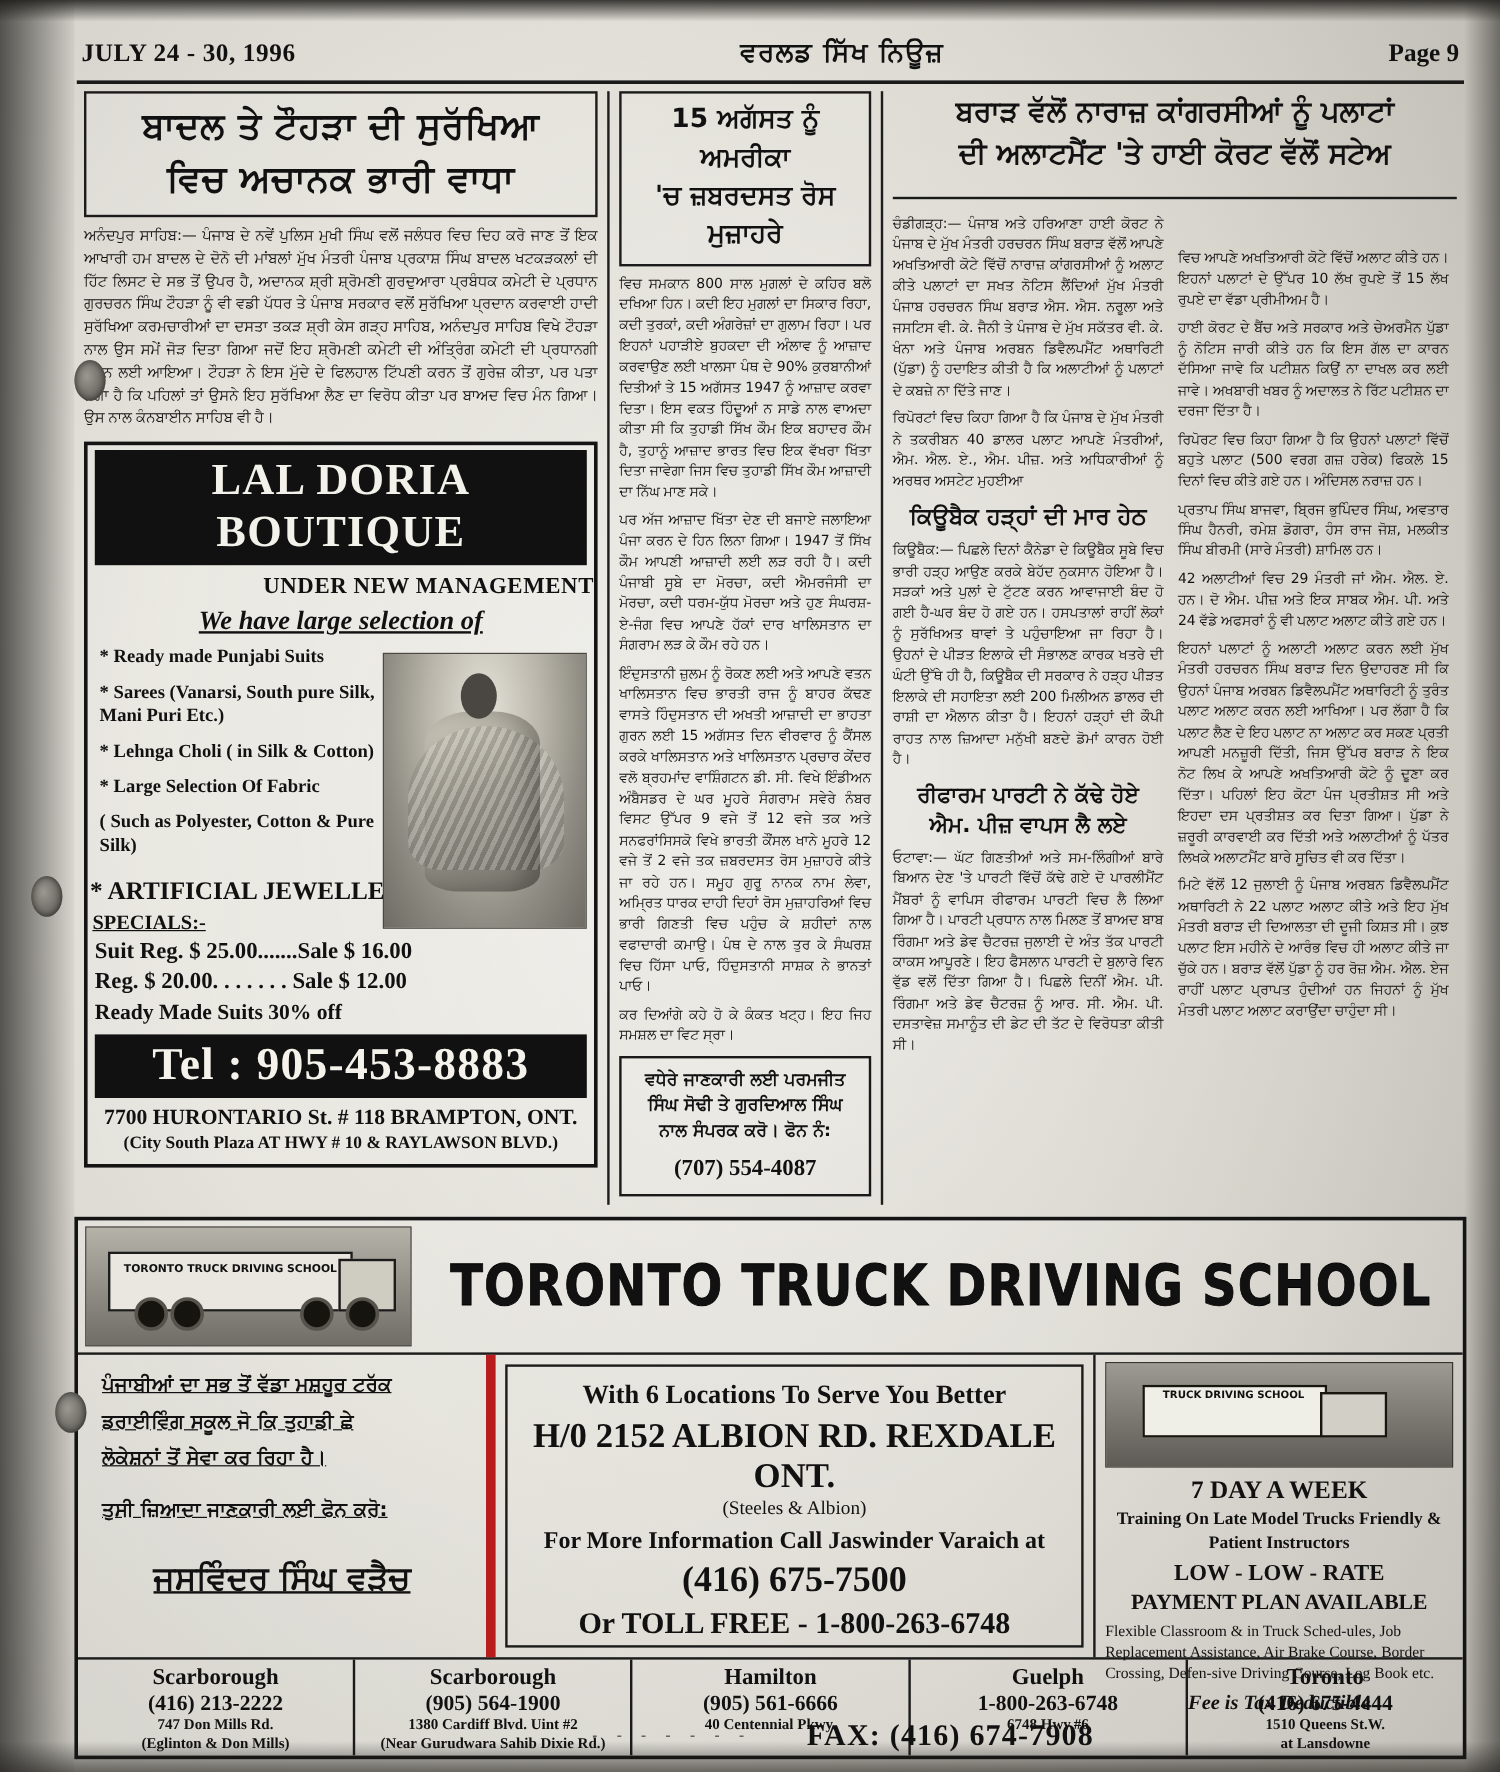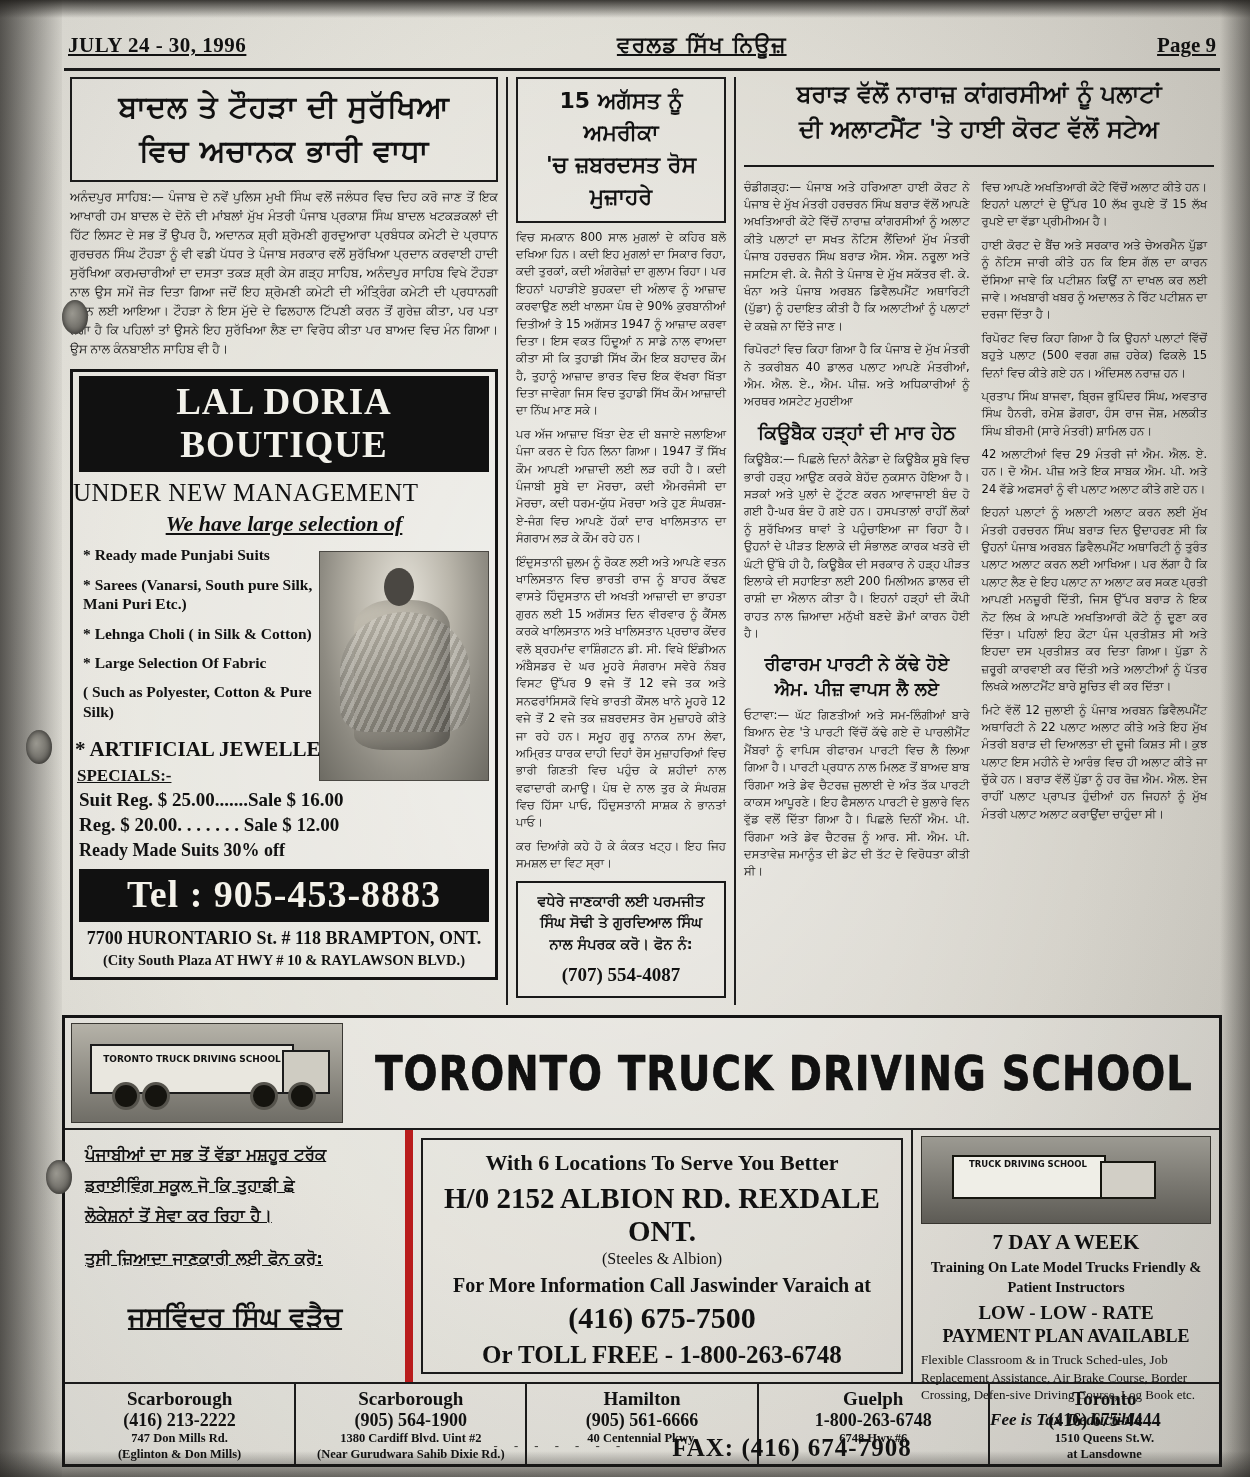--- a/index.html
+++ b/index.html
@@ -61,21 +61,20 @@
     width: 1160px;
     height: 1440px;
   }
 
   
   .masthead {
     display: flex;
     align-items: baseline;
     justify-content: space-between;
     padding: 12px 6px 6px 6px;
-    text-decoration: underline;
   }
   .masthead .date {
     font-family: "Liberation Serif", serif;
     font-weight: bold;
     font-size: 21px;
     letter-spacing: 0.5px;
   }
   .masthead .paper-name {
     font-family: "DejaVu Sans", sans-serif;
     font-weight: bold;
@@ -163,24 +162,24 @@
     color: #f2f1ea;
     font-family: "Liberation Serif", serif;
     font-weight: bold;
     font-size: 37px;
     text-align: center;
     letter-spacing: 1px;
     padding: 4px 0 6px 0;
     margin: 4px 6px 0 6px;
   }
   .lal-sub {
-    text-align: left;
-    font-family: "Liberation Serif", serif;
-    font-weight: normal;
-    font-size: 25px;
+    text-align: right;
+    font-family: "Liberation Serif", serif;
+    font-weight: bold;
+    font-size: 19px;
     margin: 7px 0 2px 0;
     letter-spacing: 0.5px;
   }
   .lal-sub2 {
     text-align: center;
     font-family: "Liberation Serif", serif;
     font-weight: bold;
     font-style: italic;
     font-size: 22px;
     text-decoration: underline;
@@ -518,21 +517,21 @@
           <div class="line gurmukhi">ਨਾਲ ਸੰਪਰਕ ਕਰੋ। ਫੋਨ ਨੰ:</div>
           <div class="phone">(707) 554-4087</div>
         </div>
       </div>
 
       <div class="col colC">
         <div class="headline-mid gurmukhi" style="font-size:24px;">ਬਰਾੜ ਵੱਲੋਂ ਨਾਰਾਜ਼ ਕਾਂਗਰਸੀਆਂ ਨੂੰ ਪਲਾਟਾਂ</div>
         <div class="headline-mid gurmukhi" style="font-size:24px; margin-bottom:18px;">ਦੀ ਅਲਾਟਮੈਂਟ 'ਤੇ ਹਾਈ ਕੋਰਟ ਵੱਲੋਂ ਸਟੇਅ</div>
         <div class="rule" style="height:2px; margin:2px 0 6px 0;"></div>
 
-        <div style="display:flex; gap:12px;">
+        <div style="display:flex; gap:12px;align-items:center;">
           <div style="width:48%;">
             <div class="body-gur tight">ਚੰਡੀਗੜ੍ਹ:— ਪੰਜਾਬ ਅਤੇ ਹਰਿਆਣਾ ਹਾਈ ਕੋਰਟ ਨੇ ਪੰਜਾਬ ਦੇ ਮੁੱਖ ਮੰਤਰੀ ਹਰਚਰਨ ਸਿੰਘ ਬਰਾੜ ਵੱਲੋਂ ਆਪਣੇ ਅਖਤਿਆਰੀ ਕੋਟੇ ਵਿੱਚੋਂ ਨਾਰਾਜ਼ ਕਾਂਗਰਸੀਆਂ ਨੂੰ ਅਲਾਟ ਕੀਤੇ ਪਲਾਟਾਂ ਦਾ ਸਖਤ ਨੋਟਿਸ ਲੈਂਦਿਆਂ ਮੁੱਖ ਮੰਤਰੀ ਪੰਜਾਬ ਹਰਚਰਨ ਸਿੰਘ ਬਰਾੜ ਐਸ. ਐਸ. ਨਰੂਲਾ ਅਤੇ ਜਸਟਿਸ ਵੀ. ਕੇ. ਜੈਨੀ ਤੇ ਪੰਜਾਬ ਦੇ ਮੁੱਖ ਸਕੱਤਰ ਵੀ. ਕੇ. ਖੰਨਾ ਅਤੇ ਪੰਜਾਬ ਅਰਬਨ ਡਿਵੈਲਪਮੈਂਟ ਅਥਾਰਿਟੀ (ਪੁੱਡਾ) ਨੂੰ ਹਦਾਇਤ ਕੀਤੀ ਹੈ ਕਿ ਅਲਾਟੀਆਂ ਨੂੰ ਪਲਾਟਾਂ ਦੇ ਕਬਜ਼ੇ ਨਾ ਦਿੱਤੇ ਜਾਣ।</div>
             <div class="body-gur tight">ਰਿਪੋਰਟਾਂ ਵਿਚ ਕਿਹਾ ਗਿਆ ਹੈ ਕਿ ਪੰਜਾਬ ਦੇ ਮੁੱਖ ਮੰਤਰੀ ਨੇ ਤਕਰੀਬਨ 40 ਡਾਲਰ ਪਲਾਟ ਆਪਣੇ ਮੰਤਰੀਆਂ, ਐਮ. ਐਲ. ਏ., ਐਮ. ਪੀਜ਼. ਅਤੇ ਅਧਿਕਾਰੀਆਂ ਨੂੰ ਅਰਥਰ ਅਸਟੇਟ ਮੁਹਈਆ</div>
             <div class="headline-small gurmukhi" style="margin-top:8px; font-size:19px;">ਕਿਊਬੈਕ ਹੜ੍ਹਾਂ ਦੀ ਮਾਰ ਹੇਠ</div>
             <div class="body-gur tight">ਕਿਊਬੈਕ:— ਪਿਛਲੇ ਦਿਨਾਂ ਕੈਨੇਡਾ ਦੇ ਕਿਊਬੈਕ ਸੂਬੇ ਵਿਚ ਭਾਰੀ ਹੜ੍ਹ ਆਉਣ ਕਰਕੇ ਬੇਹੱਦ ਨੁਕਸਾਨ ਹੋਇਆ ਹੈ। ਸੜਕਾਂ ਅਤੇ ਪੁਲਾਂ ਦੇ ਟੁੱਟਣ ਕਰਨ ਆਵਾਜਾਈ ਬੰਦ ਹੋ ਗਈ ਹੈ-ਘਰ ਬੰਦ ਹੋ ਗਏ ਹਨ। ਹਸਪਤਾਲਾਂ ਰਾਹੀਂ ਲੋਕਾਂ ਨੂੰ ਸੁਰੱਖਿਅਤ ਥਾਵਾਂ ਤੇ ਪਹੁੰਚਾਇਆ ਜਾ ਰਿਹਾ ਹੈ। ਉਹਨਾਂ ਦੇ ਪੀੜਤ ਇਲਾਕੇ ਦੀ ਸੰਭਾਲਣ ਕਾਰਕ ਖਤਰੇ ਦੀ ਘੰਟੀ ਉੱਥੇ ਹੀ ਹੈ, ਕਿਊਬੈਕ ਦੀ ਸਰਕਾਰ ਨੇ ਹੜ੍ਹ ਪੀੜਤ ਇਲਾਕੇ ਦੀ ਸਹਾਇਤਾ ਲਈ 200 ਮਿਲੀਅਨ ਡਾਲਰ ਦੀ ਰਾਸ਼ੀ ਦਾ ਐਲਾਨ ਕੀਤਾ ਹੈ। ਇਹਨਾਂ ਹੜ੍ਹਾਂ ਦੀ ਕੌਪੀ ਰਾਹਤ ਨਾਲ ਜ਼ਿਆਦਾ ਮਨੁੱਖੀ ਬਣਦੇ ਡੋਮਾਂ ਕਾਰਨ ਹੋਈ ਹੈ।</div>
             <div class="headline-small gurmukhi" style="margin-top:8px; font-size:18px;">ਰੀਫਾਰਮ ਪਾਰਟੀ ਨੇ ਕੱਢੇ ਹੋਏ</div>
             <div class="headline-small gurmukhi" style="font-size:18px;">ਐਮ. ਪੀਜ਼ ਵਾਪਸ ਲੈ ਲਏ</div>
             <div class="body-gur tight">ਓਟਾਵਾ:— ਘੱਟ ਗਿਣਤੀਆਂ ਅਤੇ ਸਮ-ਲਿੰਗੀਆਂ ਬਾਰੇ ਬਿਆਨ ਦੇਣ 'ਤੇ ਪਾਰਟੀ ਵਿੱਚੋਂ ਕੱਢੇ ਗਏ ਦੋ ਪਾਰਲੀਮੈਂਟ ਮੈਂਬਰਾਂ ਨੂੰ ਵਾਪਿਸ ਰੀਫਾਰਮ ਪਾਰਟੀ ਵਿਚ ਲੈ ਲਿਆ ਗਿਆ ਹੈ। ਪਾਰਟੀ ਪ੍ਰਧਾਨ ਨਾਲ ਮਿਲਣ ਤੋਂ ਬਾਅਦ ਬਾਬ ਰਿੰਗਮਾ ਅਤੇ ਡੇਵ ਚੈਟਰਜ਼ ਜੁਲਾਈ ਦੇ ਅੰਤ ਤੱਕ ਪਾਰਟੀ ਕਾਕਸ ਆਪੂਰਣੇ। ਇਹ ਫੈਸਲਾਨ ਪਾਰਟੀ ਦੇ ਬੁਲਾਰੇ ਵਿਨ ਵੁੱਡ ਵਲੋਂ ਦਿੱਤਾ ਗਿਆ ਹੈ। ਪਿਛਲੇ ਦਿਨੀਂ ਐਮ. ਪੀ. ਰਿੰਗਮਾ ਅਤੇ ਡੇਵ ਚੈਟਰਜ਼ ਨੂੰ ਆਰ. ਸੀ. ਐਮ. ਪੀ. ਦਸਤਾਵੇਜ਼ ਸਮਾਨੂੰਤ ਦੀ ਡੇਟ ਦੀ ਤੱਟ ਦੇ ਵਿਰੋਧਤਾ ਕੀਤੀ ਸੀ।</div>
           </div>
           <div style="width:48%;">

